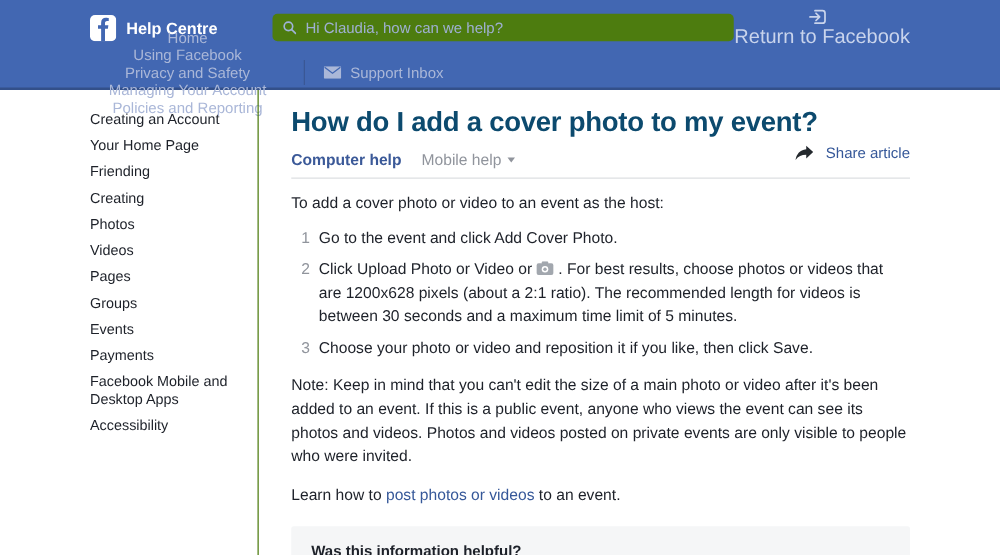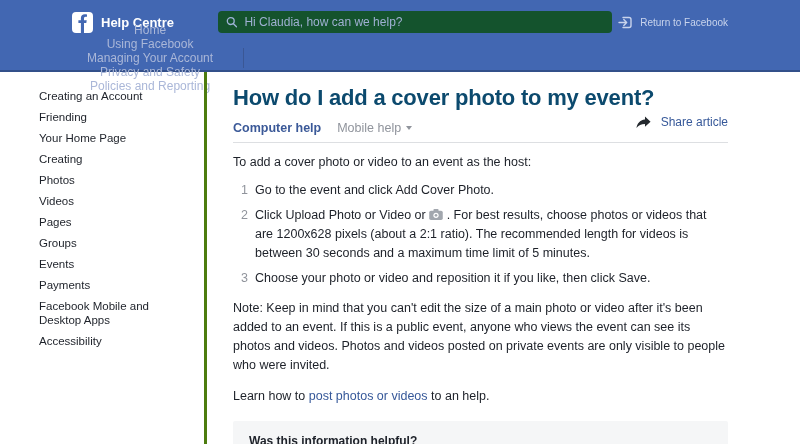--- a/index.html
+++ b/index.html
@@ -5,38 +5,38 @@
   * { margin:0; padding:0; box-sizing:border-box; }
   body { font-family:"Liberation Sans","DejaVu Sans",sans-serif; background:#fff; }
   .page { width:800px; height:444px; background:#fff; overflow:hidden; position:relative; }
 
   
   .header { height:72px; background:#4267b2; border-bottom:2px solid #33508a; }
   .topbar { height:44px; display:flex; align-items:center; padding:0 72px; }
   .brand { display:flex; align-items:center; cursor:pointer; }
   .fb-logo { width:21px; height:21px; display:block; }
   .brand-name { color:#fff; font-size:13px; font-weight:bold; margin-left:8px; white-space:nowrap; }
-  .searchbox { width:394px; height:22px; background:#14532d; border-radius:4px; margin-left:44px;
+  .searchbox { width:394px; height:22px; background:#4d7c0f; border-radius:4px; margin-left:44px;
                display:flex; align-items:center; padding:0 8px; }
   .searchbox input { background:transparent; border:none; outline:none; color:#cfd9ef; font-size:12px;
                      font-family:inherit; width:100%; margin-left:7px; }
   .searchbox input::placeholder { color:#9fb0d3; opacity:1; }
   .top-spacer { flex:1; }
-  .return-link { display:flex; align-items:center; color:#c9d4ec; font-size:10px; cursor:pointer; white-space:nowrap; }
+  .return-link { display:flex; align-items:center; color:#c9d4ec; font-size:16px; cursor:pointer; white-space:nowrap;flex-direction:column; }
   .return-link svg { margin-right:7px; }
 
   .navbar { height:28px; display:flex; align-items:center; padding:0 80px; }
   .nav-item { color:#aab7d8; font-size:12px; margin-right:15px; padding:0 7px; cursor:pointer; white-space:nowrap; }
   .nav-divider { width:1px; height:20px; background:#3a5795; margin:0 15px 0 8px; }
   .inbox-link { display:flex; align-items:center; color:#aab7d8; font-size:12px; cursor:pointer; }
   .inbox-link svg { margin-right:7px; }
 
   
   .content { display:flex; height:372px; }
-  .sidebar { width:207px; flex:none; border-right:3px solid #4d7c0f; padding:17px 10px 0 39px; }
+  .sidebar { width:207px; flex:none; border-right:1px solid #4d7c0f; padding:17px 10px 0 72px; }
   .sidebar-item { font-size:11.5px; color:#1d2129; line-height:14px; margin-bottom:7px; cursor:pointer; }
 
   .main { width:495px; margin-left:26px; padding-top:13px; position:relative; }
   .article-title { font-size:22px; line-height:26px; font-weight:bold; color:#0c4a6e; letter-spacing:-0.2px; }
   .tabs { display:flex; align-items:center; margin-top:8px; height:17px; }
   .tab { font-size:12.5px; color:#90949c; margin-right:16px; cursor:pointer; display:flex; align-items:center; }
   .tab.active { color:#3b5998; font-weight:bold; }
   .caret { width:0; height:0; border-left:3.5px solid transparent; border-right:3.5px solid transparent;
            border-top:4px solid #90949c; display:inline-block; margin-left:5px; }
   .tab-rule { border:none; border-top:1px solid #dddfe2; margin-top:6px; }
@@ -87,38 +87,45 @@
         <span>Return to Facebook</span>
       </div>
     </div>
     <div class="navbar">
       <div style="display:flex;align-items:center;flex-direction:column;">
 
           <span class="nav-item">Home</span>
 
           <span class="nav-item">Using Facebook</span>
 
+          <span class="nav-item">Privacy and Safety</span>
+
           <span class="nav-item">Managing Your Account</span>
-
-          <span class="nav-item">Privacy and Safety</span>
 
           <span class="nav-item">Policies and Reporting</span>
         </div>
       <div class="nav-divider"></div>
+      <div class="inbox-link">
+        <svg width="14" height="10" viewBox="0 0 14 10">
+          <rect width="14" height="10" rx="1" fill="#aab7d8"></rect>
+          <path d="M0.7 0.8 L7 5.6 L13.3 0.8" fill="none" stroke="#4267b2" stroke-width="1.1"></path>
+        </svg>
+        <span>Support Inbox</span>
+      </div>
     </div>
   </div>
 
   <div class="content">
     <div class="sidebar">
 
         <div class="sidebar-item">Creating an Account</div>
 
+        <div class="sidebar-item">Your Home Page</div>
+
         <div class="sidebar-item">Friending</div>
-
-        <div class="sidebar-item">Your Home Page</div>
 
         <div class="sidebar-item">Creating</div>
 
         <div class="sidebar-item">Photos</div>
 
         <div class="sidebar-item">Videos</div>
 
         <div class="sidebar-item">Pages</div>
 
         <div class="sidebar-item">Groups</div>
@@ -178,21 +185,21 @@
           </div>
 
           <div class="step body-text">
             <span class="step-num">3</span>
             <span class="step-body"><span>Choose your photo or video and reposition it if you like, then click </span><span class="bold">Save</span><span>.</span></span>
           </div>
         </div>
 
       <p class="body-text note">Note: Keep in mind that you can't edit the size of a main photo or video after it's been added to an event. If this is a public event, anyone who views the event can see its photos and videos. Photos and videos posted on private events are only visible to people who were invited.</p>
 
-      <p class="body-text learn"><span>Learn how to </span><span class="link">post photos or videos</span><span> to an help.</span></p>
+      <p class="body-text learn"><span>Learn how to </span><span class="link">post photos or videos</span><span> to an event.</span></p>
 
       <div class="feedback">
         <div class="fb-question">Was this information helpful?</div>
 
       </div>
     </div>
   </div>
 </div>
 
 </body></html>

